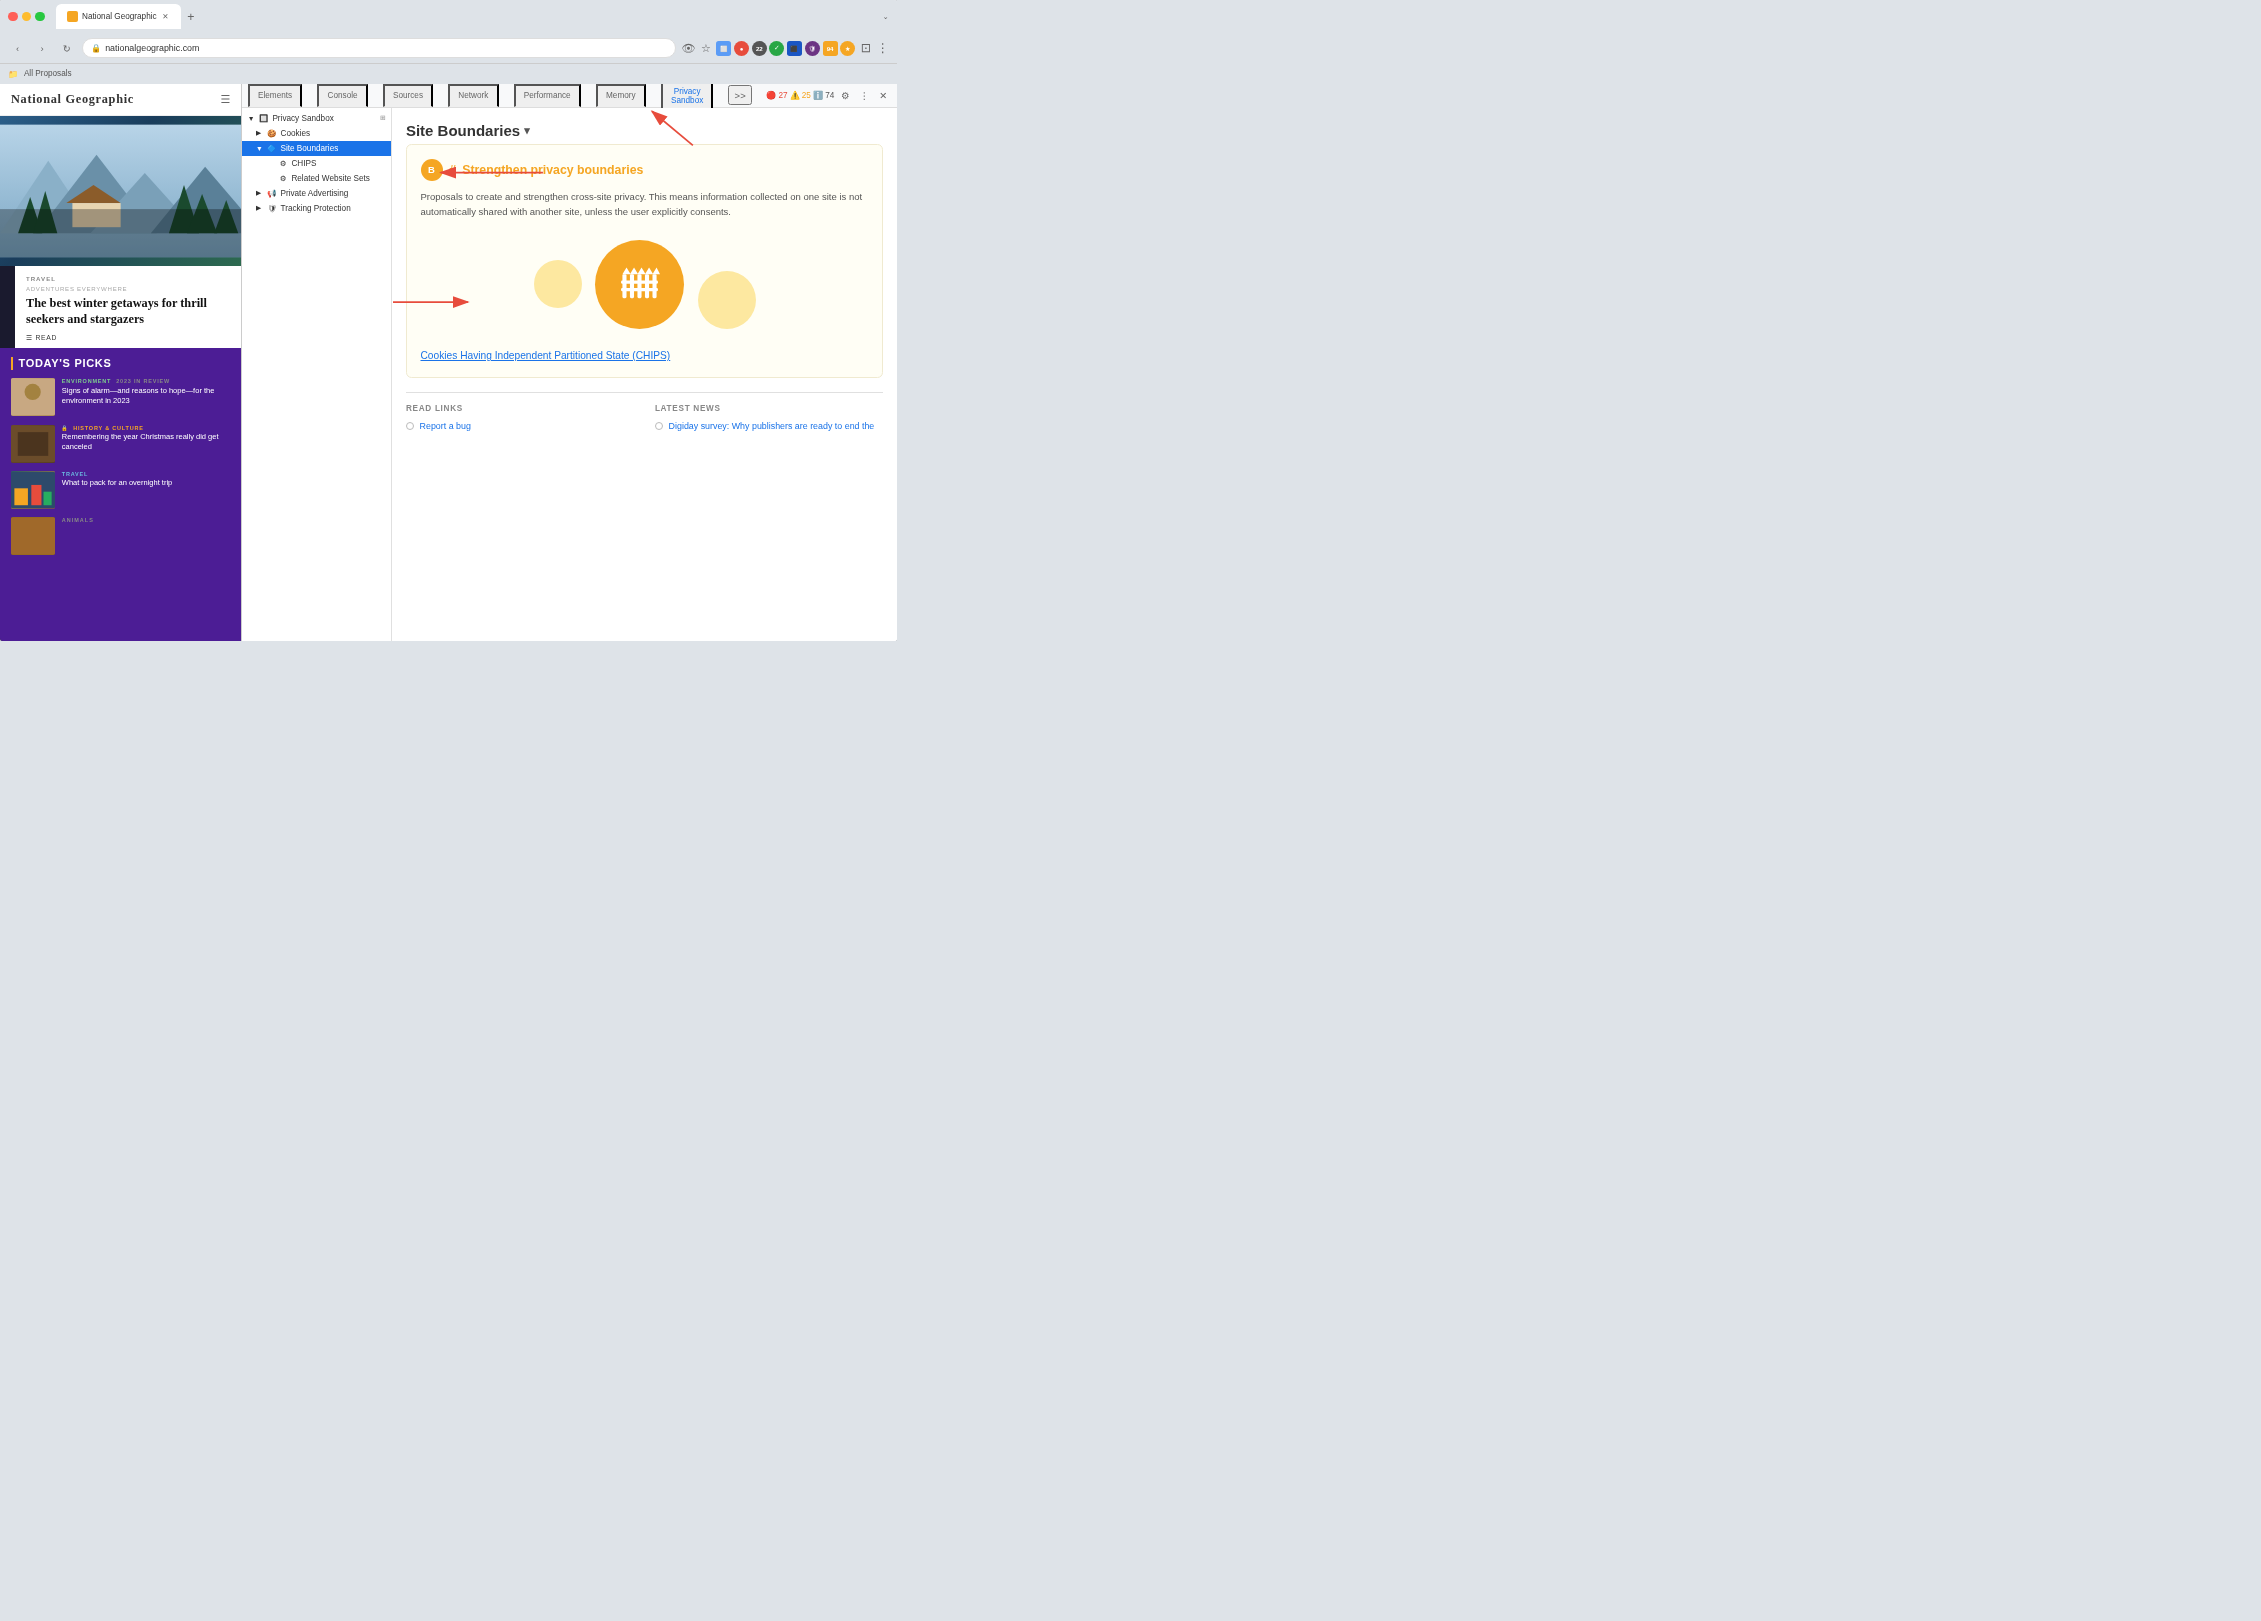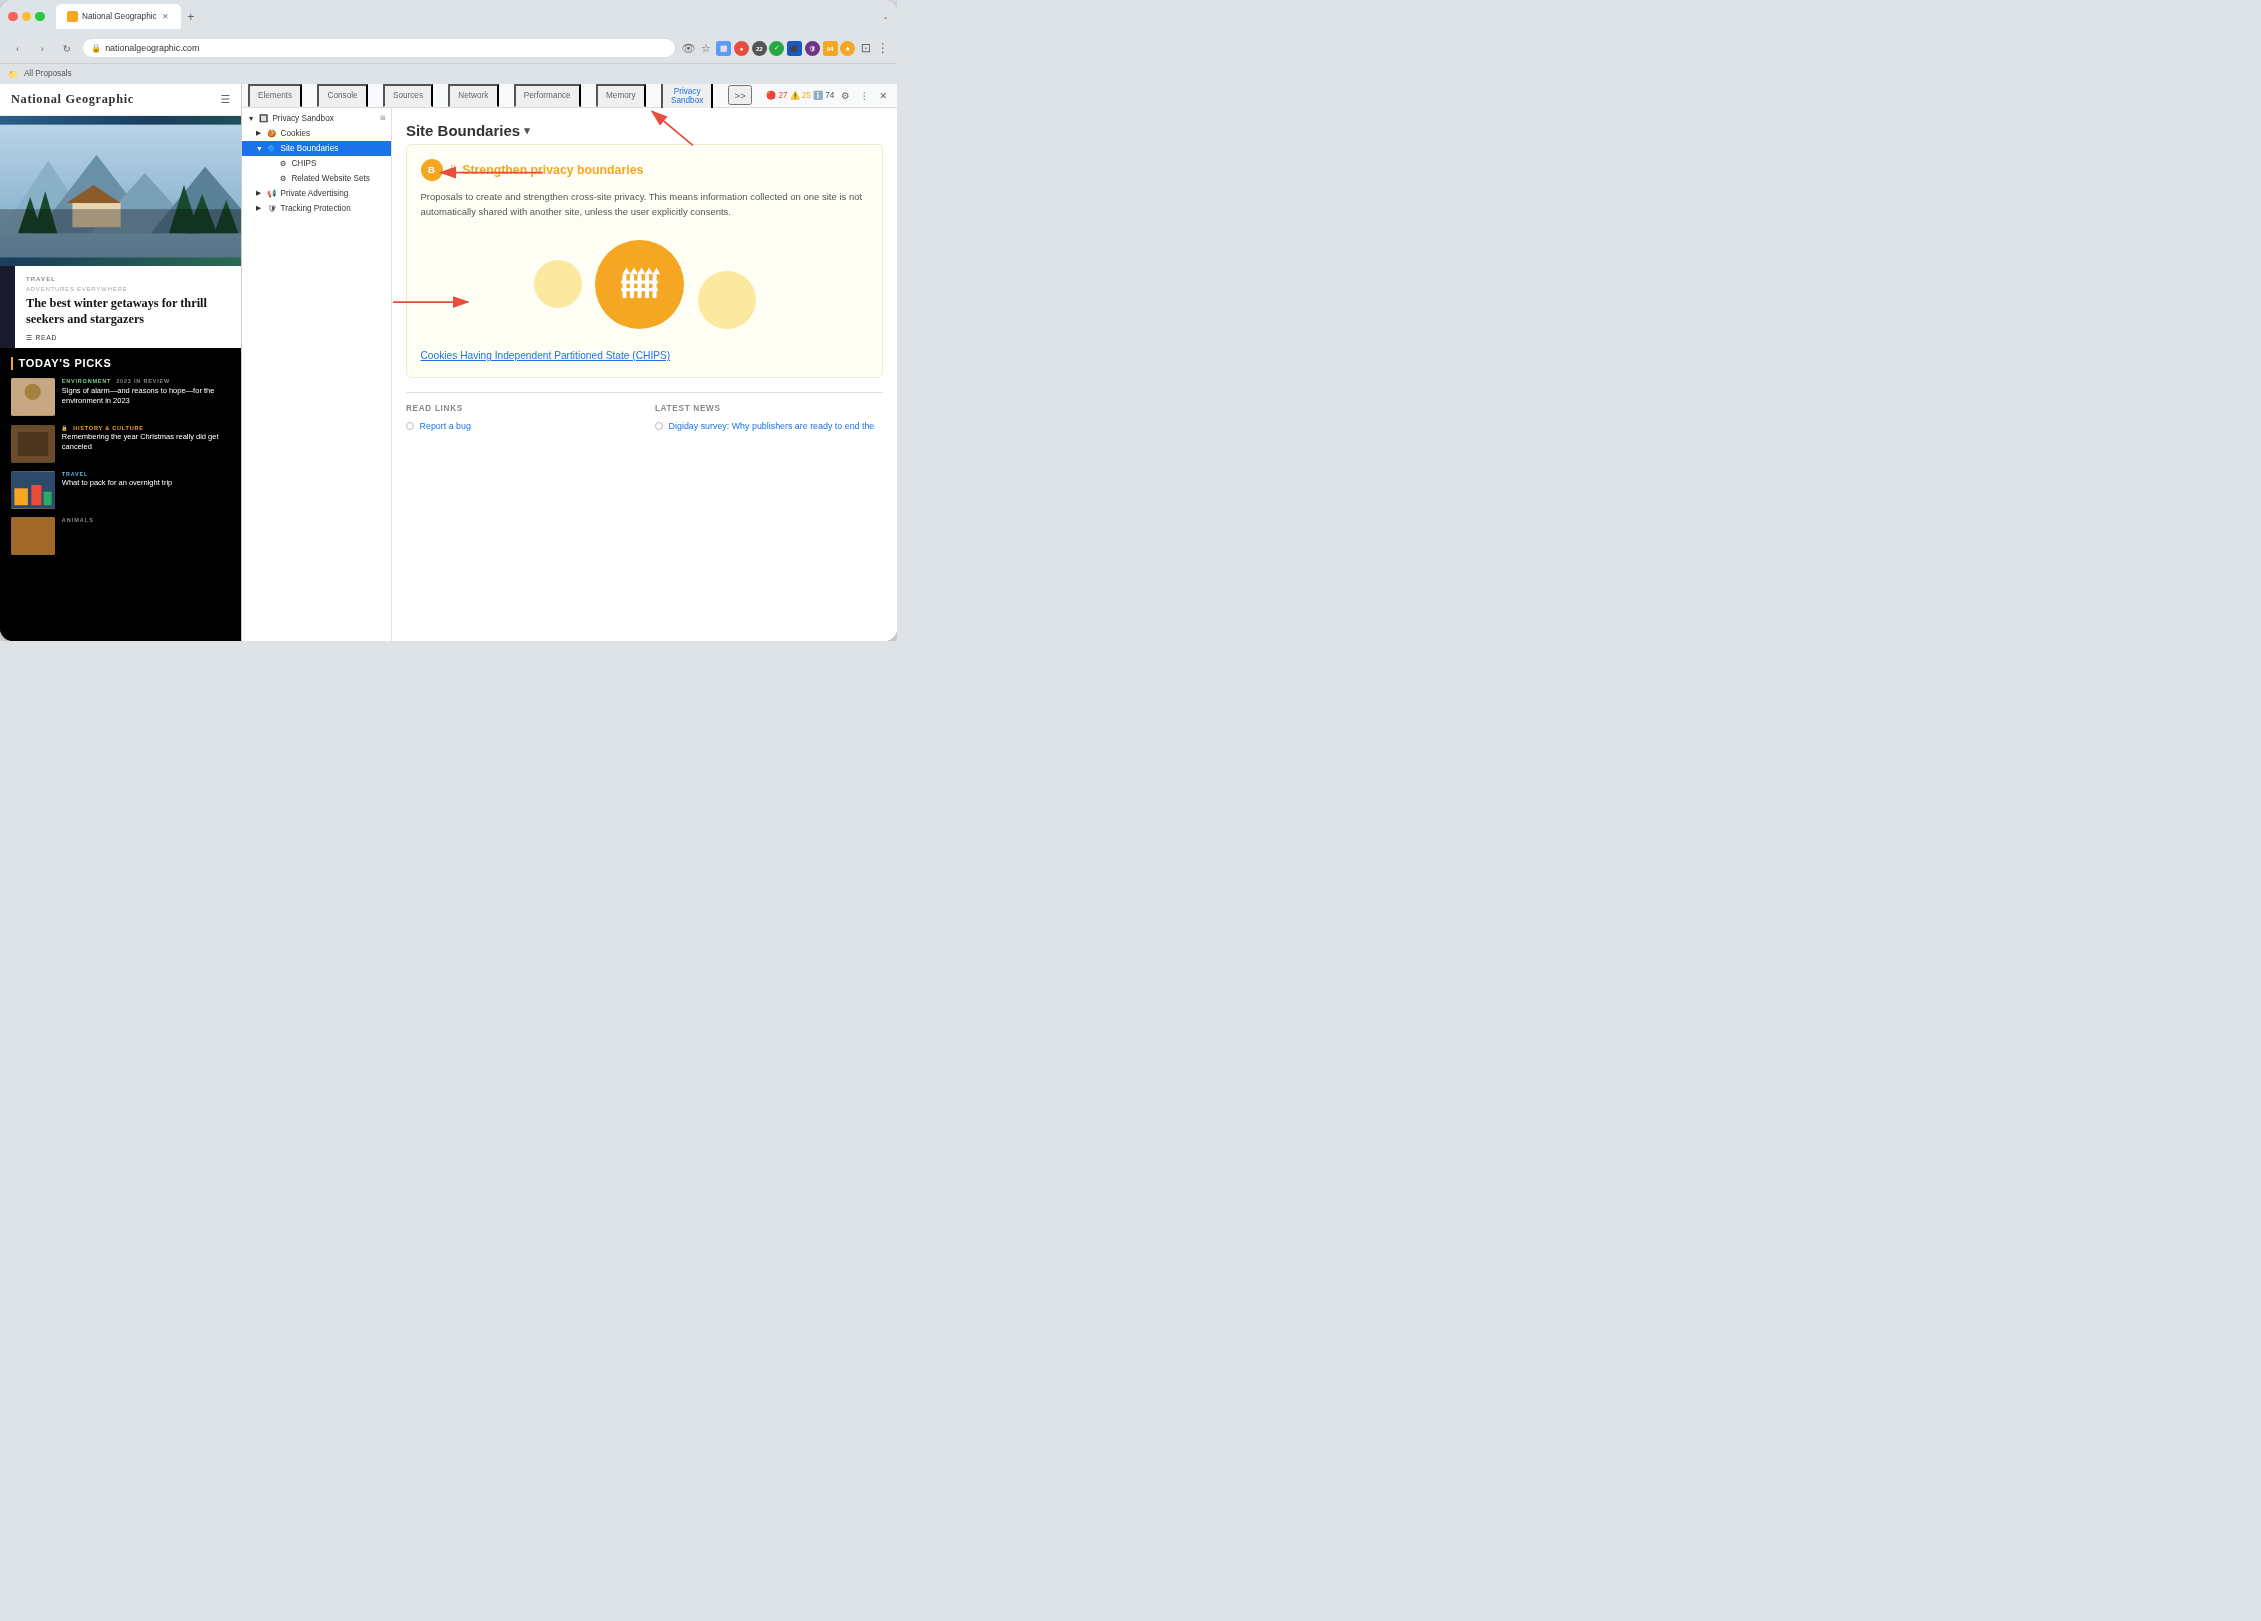--- a/index.html
+++ b/index.html
@@ -1,19 +1,19 @@
 <!DOCTYPE html>
 <html style="font-size:11px"><head>
   <meta charset="utf-8">
   <style>
     * { box-sizing: border-box; margin: 0; padding: 0; }
     body { font-family: -apple-system, BlinkMacSystemFont, 'Segoe UI', sans-serif; background: #dee3e8; width: 897px; height: 641px; overflow: hidden; }
 
     
-    .browser-window { width: 897px; height: 641px; background: #f1f3f4; border-radius: 13px; overflow: hidden; display: flex; flex-direction: column; box-shadow: 0 2.7px 13.6px rgba(0,0,0,0.3); }
+    .browser-window { width: 897px; height: 641px; background: #f1f3f4; border-radius: 3px; overflow: hidden; display: flex; flex-direction: column; box-shadow: 0 2.7px 13.6px rgba(0,0,0,0.3); }
 
     .title-bar { background: #dee3e8; height: 33px; display: flex; align-items: center; padding: 0 8.2px; gap: 5.5px; }
     .traffic-lights { display: flex; gap: 4.1px; margin-right: 5.5px; }
     .traffic-light { width: 9.5px; height: 9.5px; border-radius: 50%; }
     .tl-red { background: #ff5f57; }
     .tl-yellow { background: #febc2e; }
     .tl-green { background: #28c840; }
 
     .tab-bar { display: flex; align-items: center; }
     .tab { background: #fff; border-radius: 5.5px 5.5px 0 0; padding: 4.1px 11px; font-size: 8.2px; color: #333; display: flex; align-items: center; gap: 4.1px; height: 24.5px; }
@@ -34,21 +34,21 @@
     .website { width: 273px; background: #1a1a2e; overflow: hidden; display: flex; flex-direction: column; }
     .site-header { background: #fff; padding: 8.2px 11px; display: flex; align-items: center; justify-content: space-between; border-bottom: 0.7px solid #eee; }
     .site-logo { font-size: 12.3px; font-weight: 700; letter-spacing: 0.7px; color: #333; font-family: Georgia, serif; }
     .hero-image { width: 100%; height: 150px; background: linear-gradient(135deg, #2c5f8a 0%, #1a3d5c 40%, #2d6a4f 100%); position: relative; overflow: hidden; display: flex; align-items: flex-end; }
     .hero-caption { background: #fff; padding: 9.5px 11px 6.8px; margin-left: 15px; }
     .hero-tag { font-size: 6.1px; font-weight: 700; letter-spacing: 1px; color: #888; margin-bottom: 2.7px; }
     .hero-subtitle { font-size: 6.1px; color: #aaa; letter-spacing: 0.7px; margin-bottom: 4.1px; }
     .hero-title { font-size: 12.3px; font-weight: 700; color: #111; line-height: 1.3; font-family: Georgia, serif; margin-bottom: 5.5px; }
     .hero-read { font-size: 6.8px; color: #333; letter-spacing: 0.7px; display: flex; align-items: center; gap: 2.7px; }
 
-    .today-picks { background: #000000; padding: 8.2px 11px; flex: 1; }
+    .today-picks { background: #4c1d95; padding: 8.2px 11px; flex: 1; }
     .picks-header { display: flex; align-items: center; gap: 5.5px; margin-bottom: 8.2px; }
     .picks-accent { width: 2px; height: 13.6px; background: #f5a623; }
     .picks-title { font-size: 11px; font-weight: 700; color: #fff; letter-spacing: 0.7px; }
 
     .pick-item { display: flex; gap: 6.8px; margin-bottom: 8.2px; align-items: flex-start; }
     .pick-thumb { width: 44px; height: 38px; border-radius: 2px; flex-shrink: 0; background: #444; overflow: hidden; }
     .pick-thumb-env { background: linear-gradient(135deg, #c8a882, #8b6914); }
     .pick-thumb-hist { background: linear-gradient(135deg, #6b4c2a, #3d2b1a); }
     .pick-thumb-travel { background: linear-gradient(135deg, #2d7a4f, #f5a623, #e74c3c); }
     .pick-content { flex: 1; }

